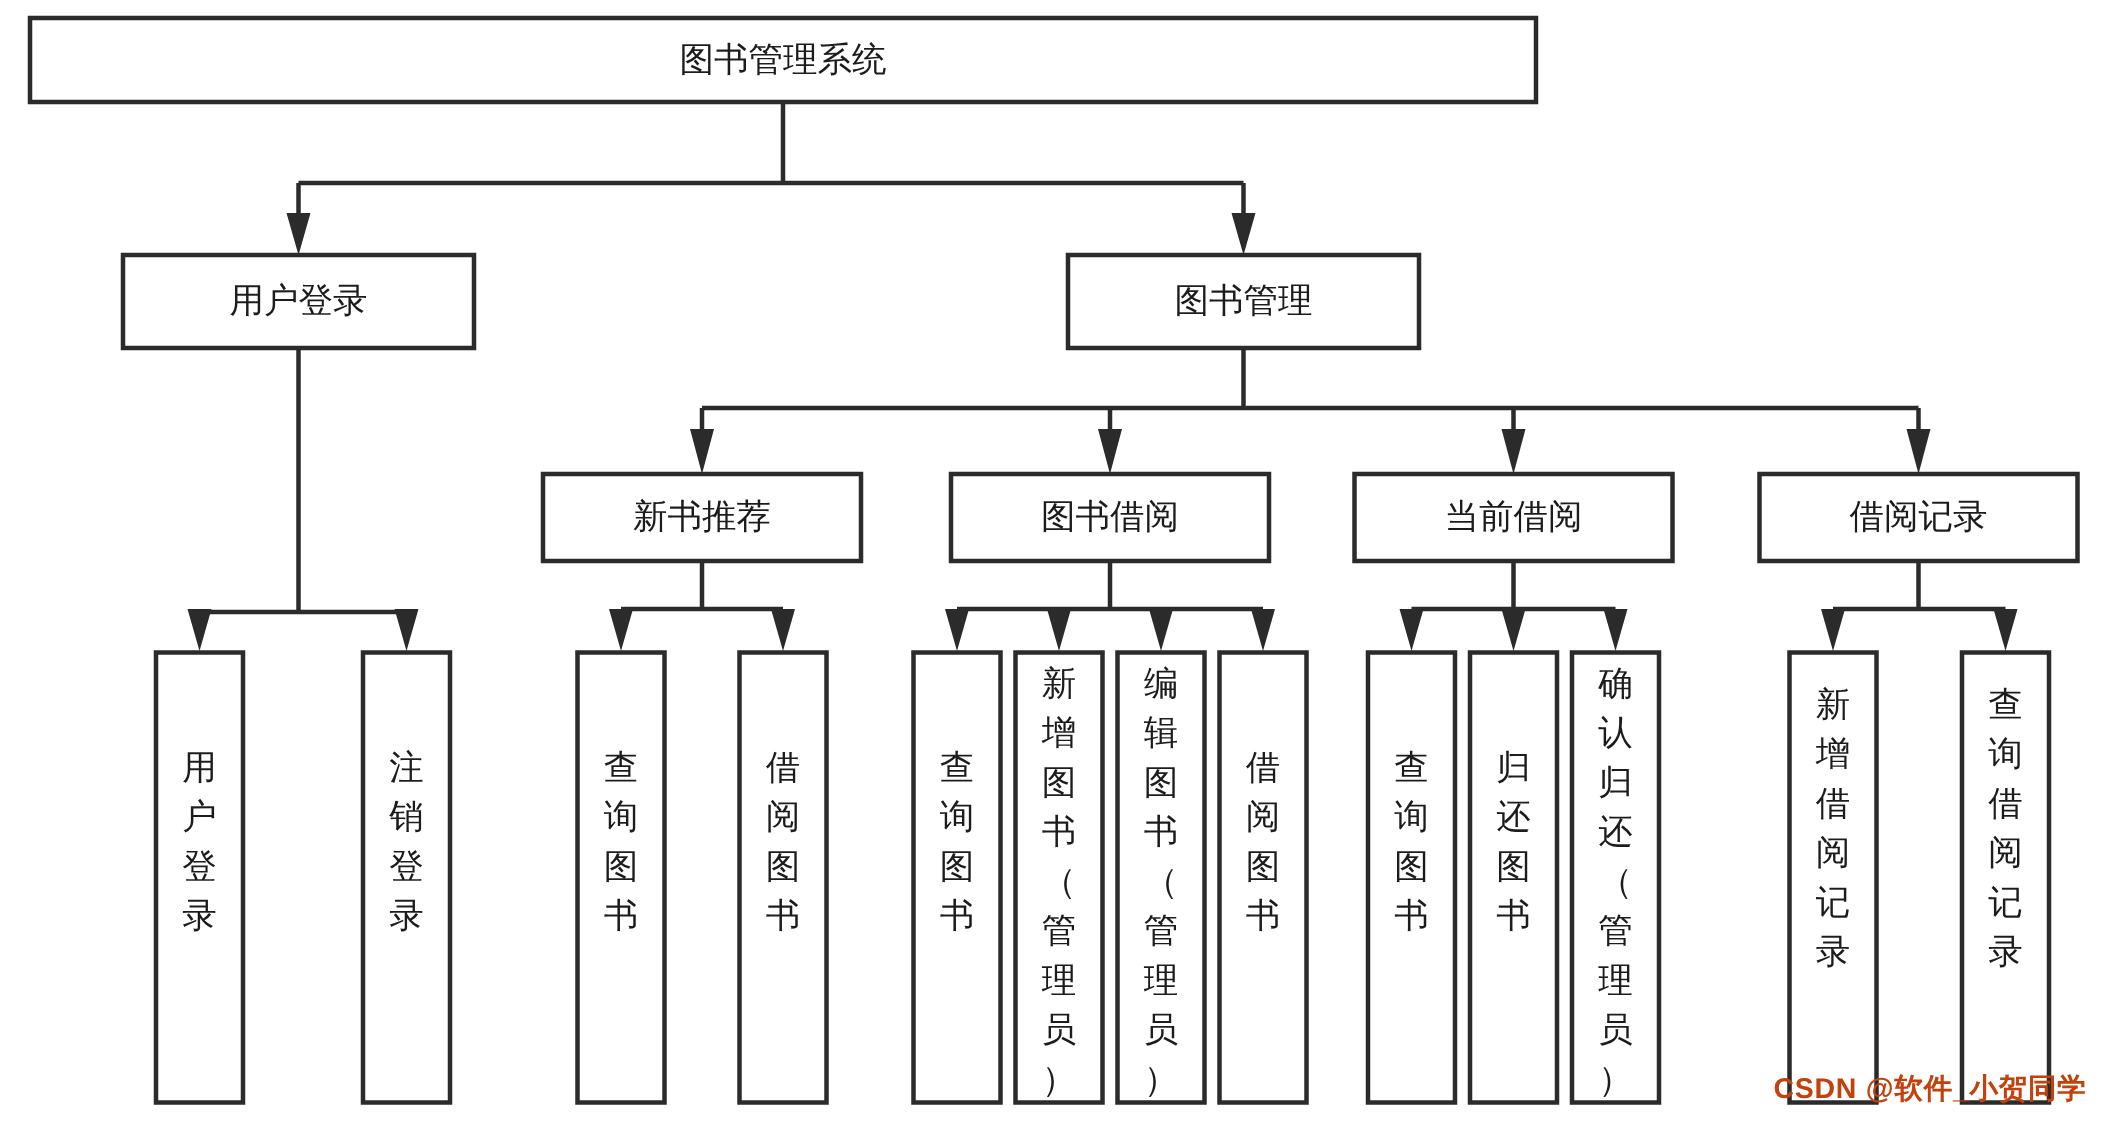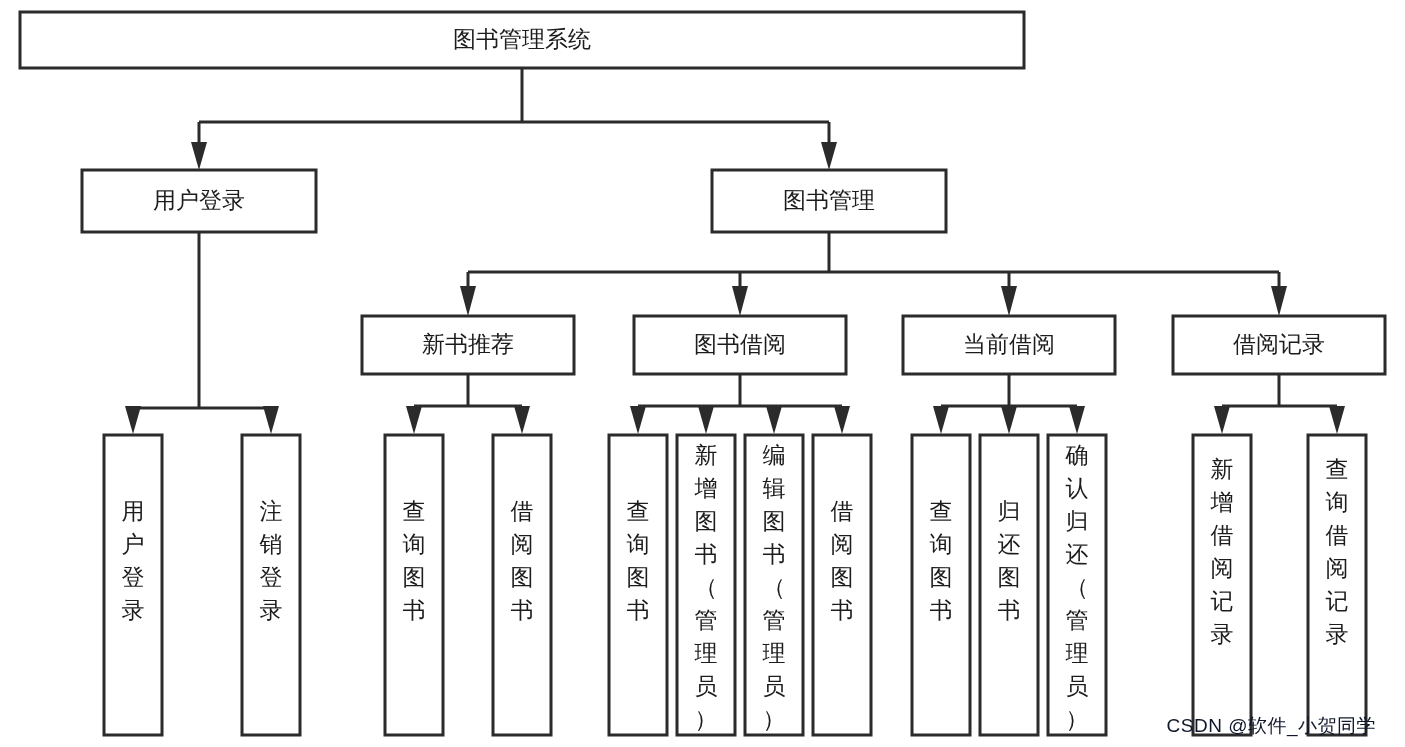--- a/index.html
+++ b/index.html
@@ -50,28 +50,29 @@
     dominant-baseline: middle;
   }
   .node-label-v {
     font-family: "Liberation Sans", "DejaVu Sans", sans-serif;
     font-size: 23px;
     fill: #1c1c1c;
     text-anchor: middle;
   }
   .watermark-text {
     position: absolute;
-    right: 29px;
+    right: 14px;
     bottom: 8px;
     font-family: "Liberation Sans", "DejaVu Sans", sans-serif;
     font-size: 19px;
-    color: #0f172a;
+    color: #c2410c;
     letter-spacing: 0.5px;
     white-space: nowrap;
     user-select: none;
+    font-weight: bold;
   }
 </style>
 </head>
 <body>
 
 <div id="diagram-root">
 
   <svg class="tree-canvas" viewBox="0 0 1405 747" xmlns="http://www.w3.org/2000/svg">
 
     <g>

